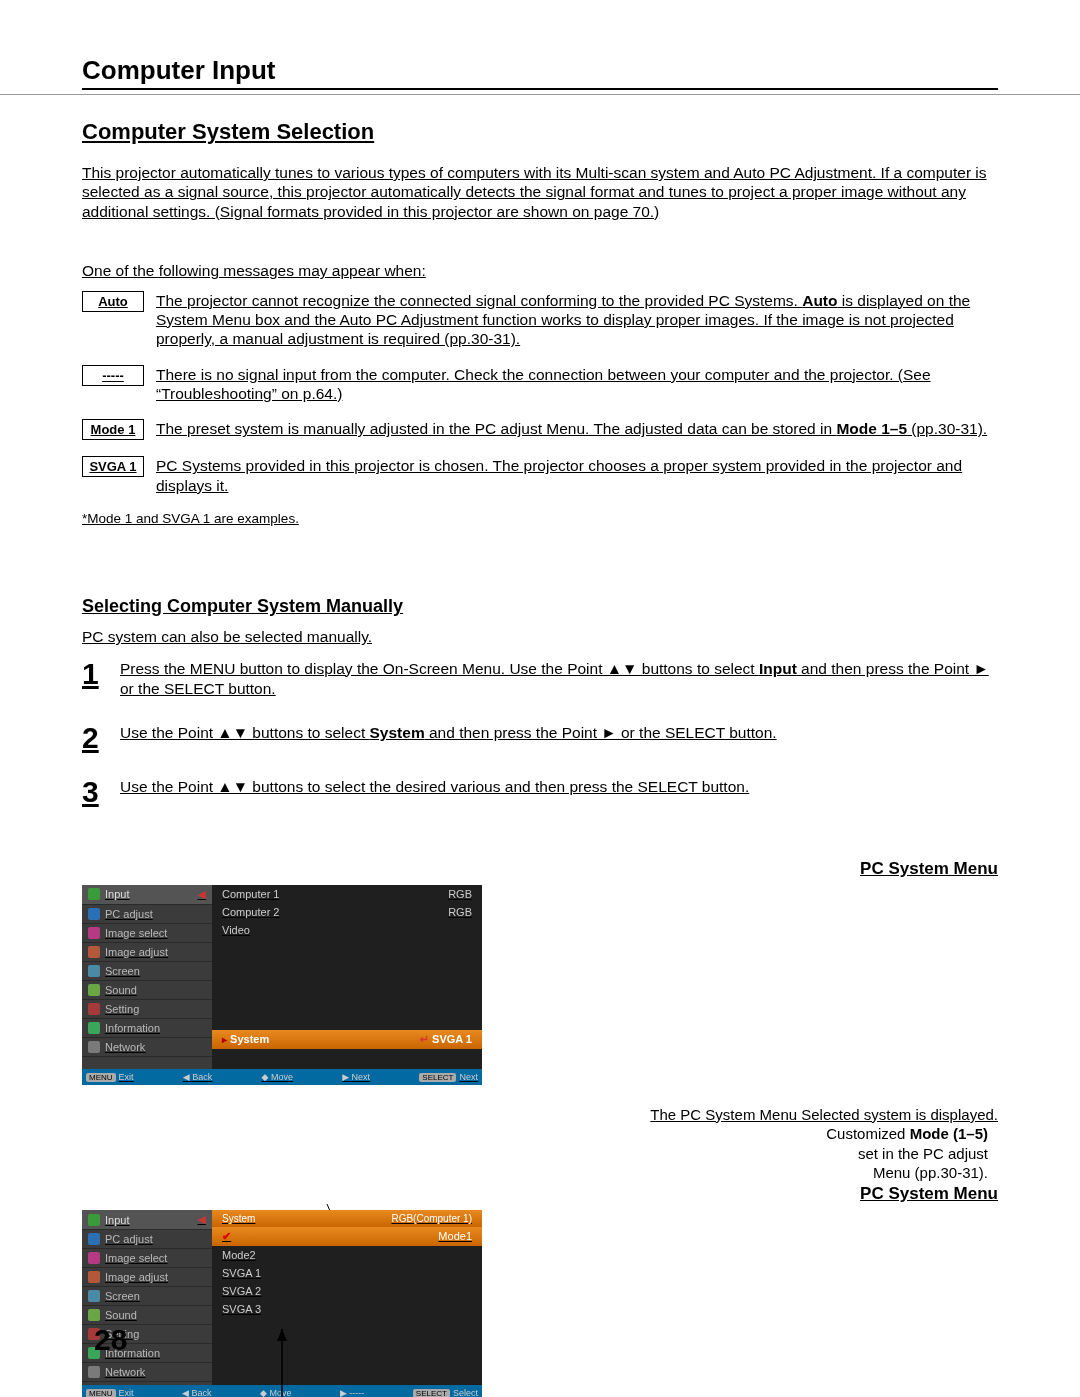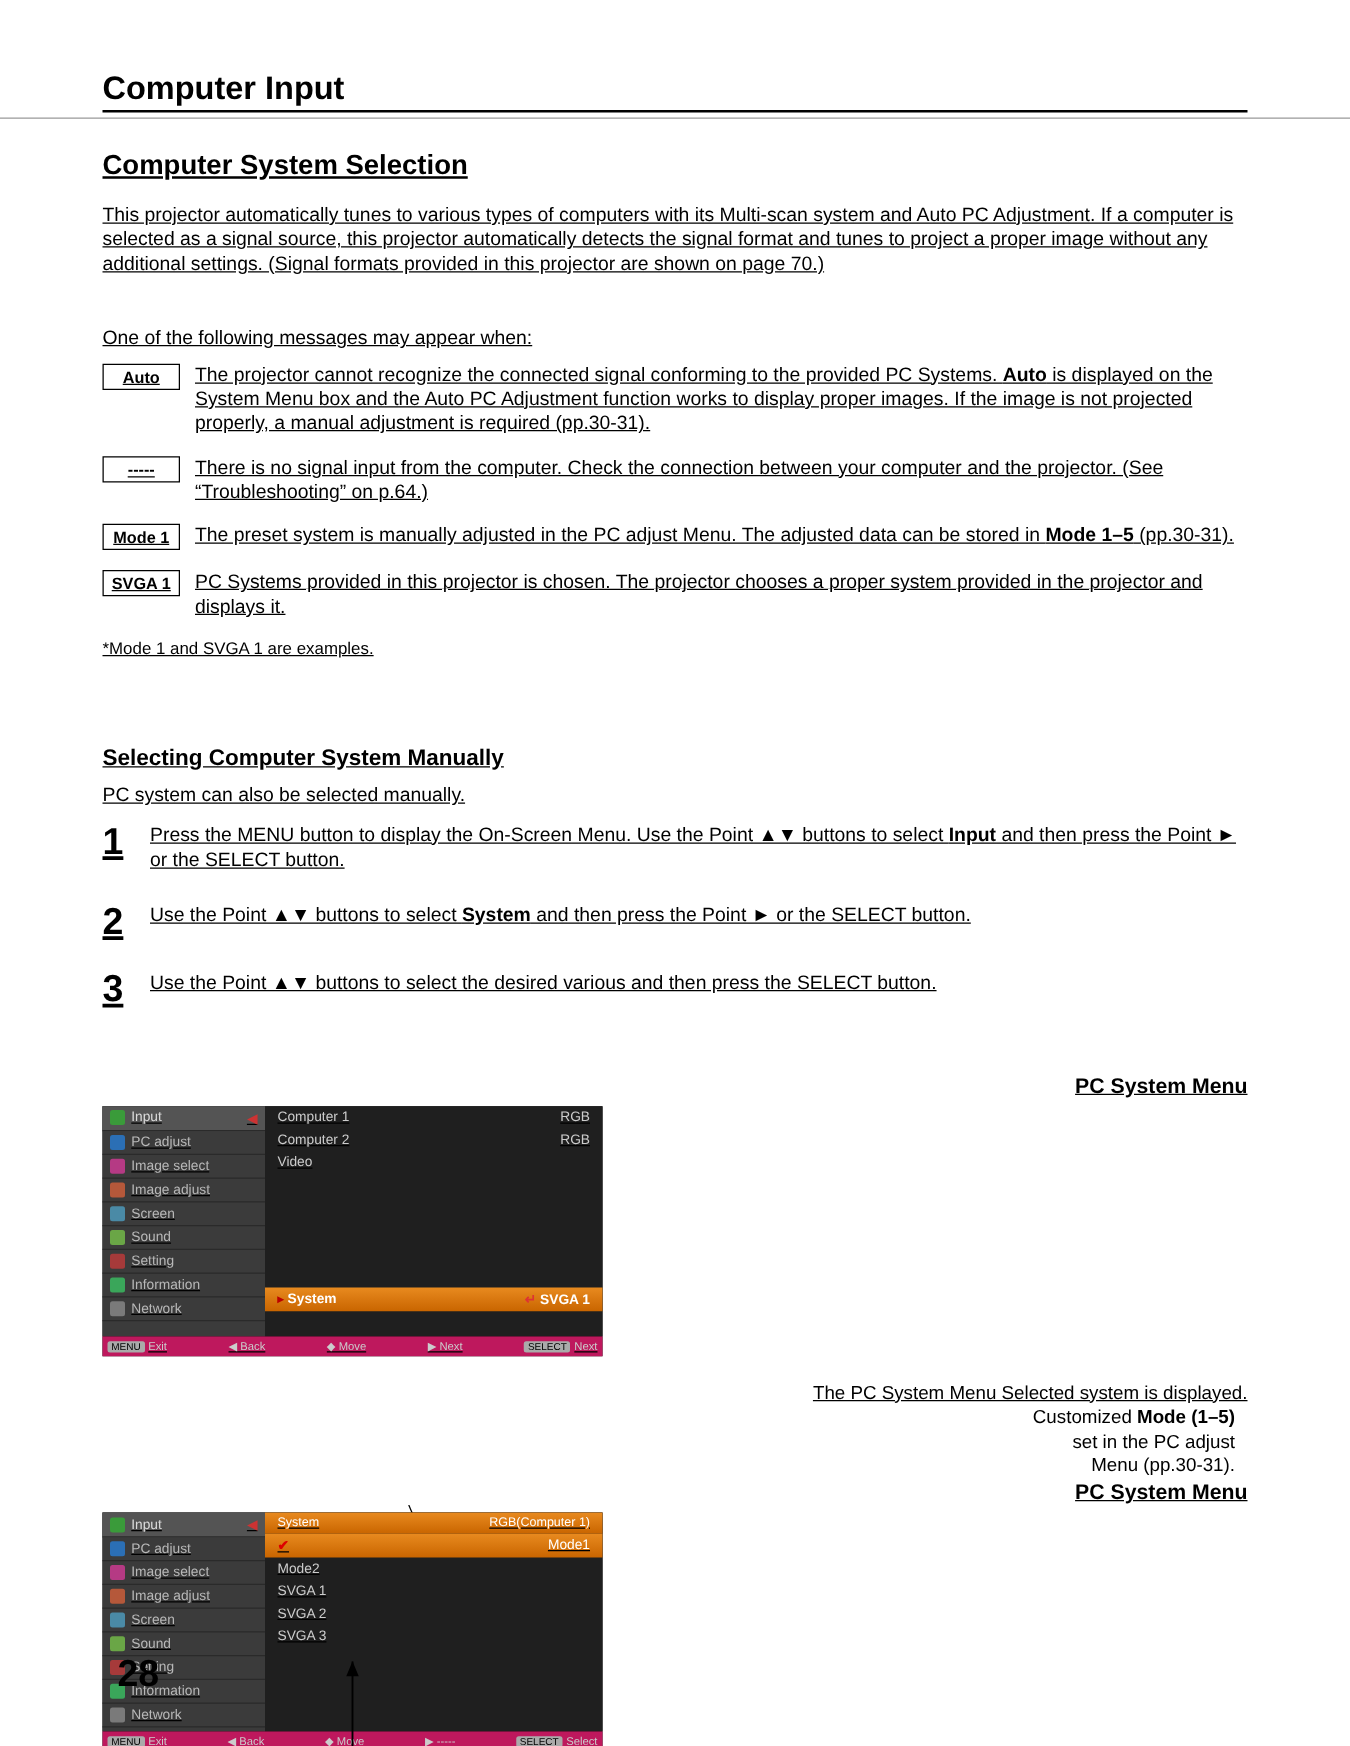--- a/index.html
+++ b/index.html
@@ -157,21 +157,21 @@
     display: flex;
     justify-content: space-between;
     padding: 3px 10px;
     background: linear-gradient(#e88a1f, #c96500);
     color: #fff;
     font-size: 10px;
   }
   .osd-footer {
     display: flex;
     justify-content: space-between;
-    background: #be185d;
+    background: #0369a1;
     color: #ccc;
     font-size: 9px;
     padding: 3px 4px;
   }
   .osd-footer span { white-space: nowrap; }
   .badge {
     display:inline-block;
     background:#aaa;
     color:#000;
     font-size:8px;

